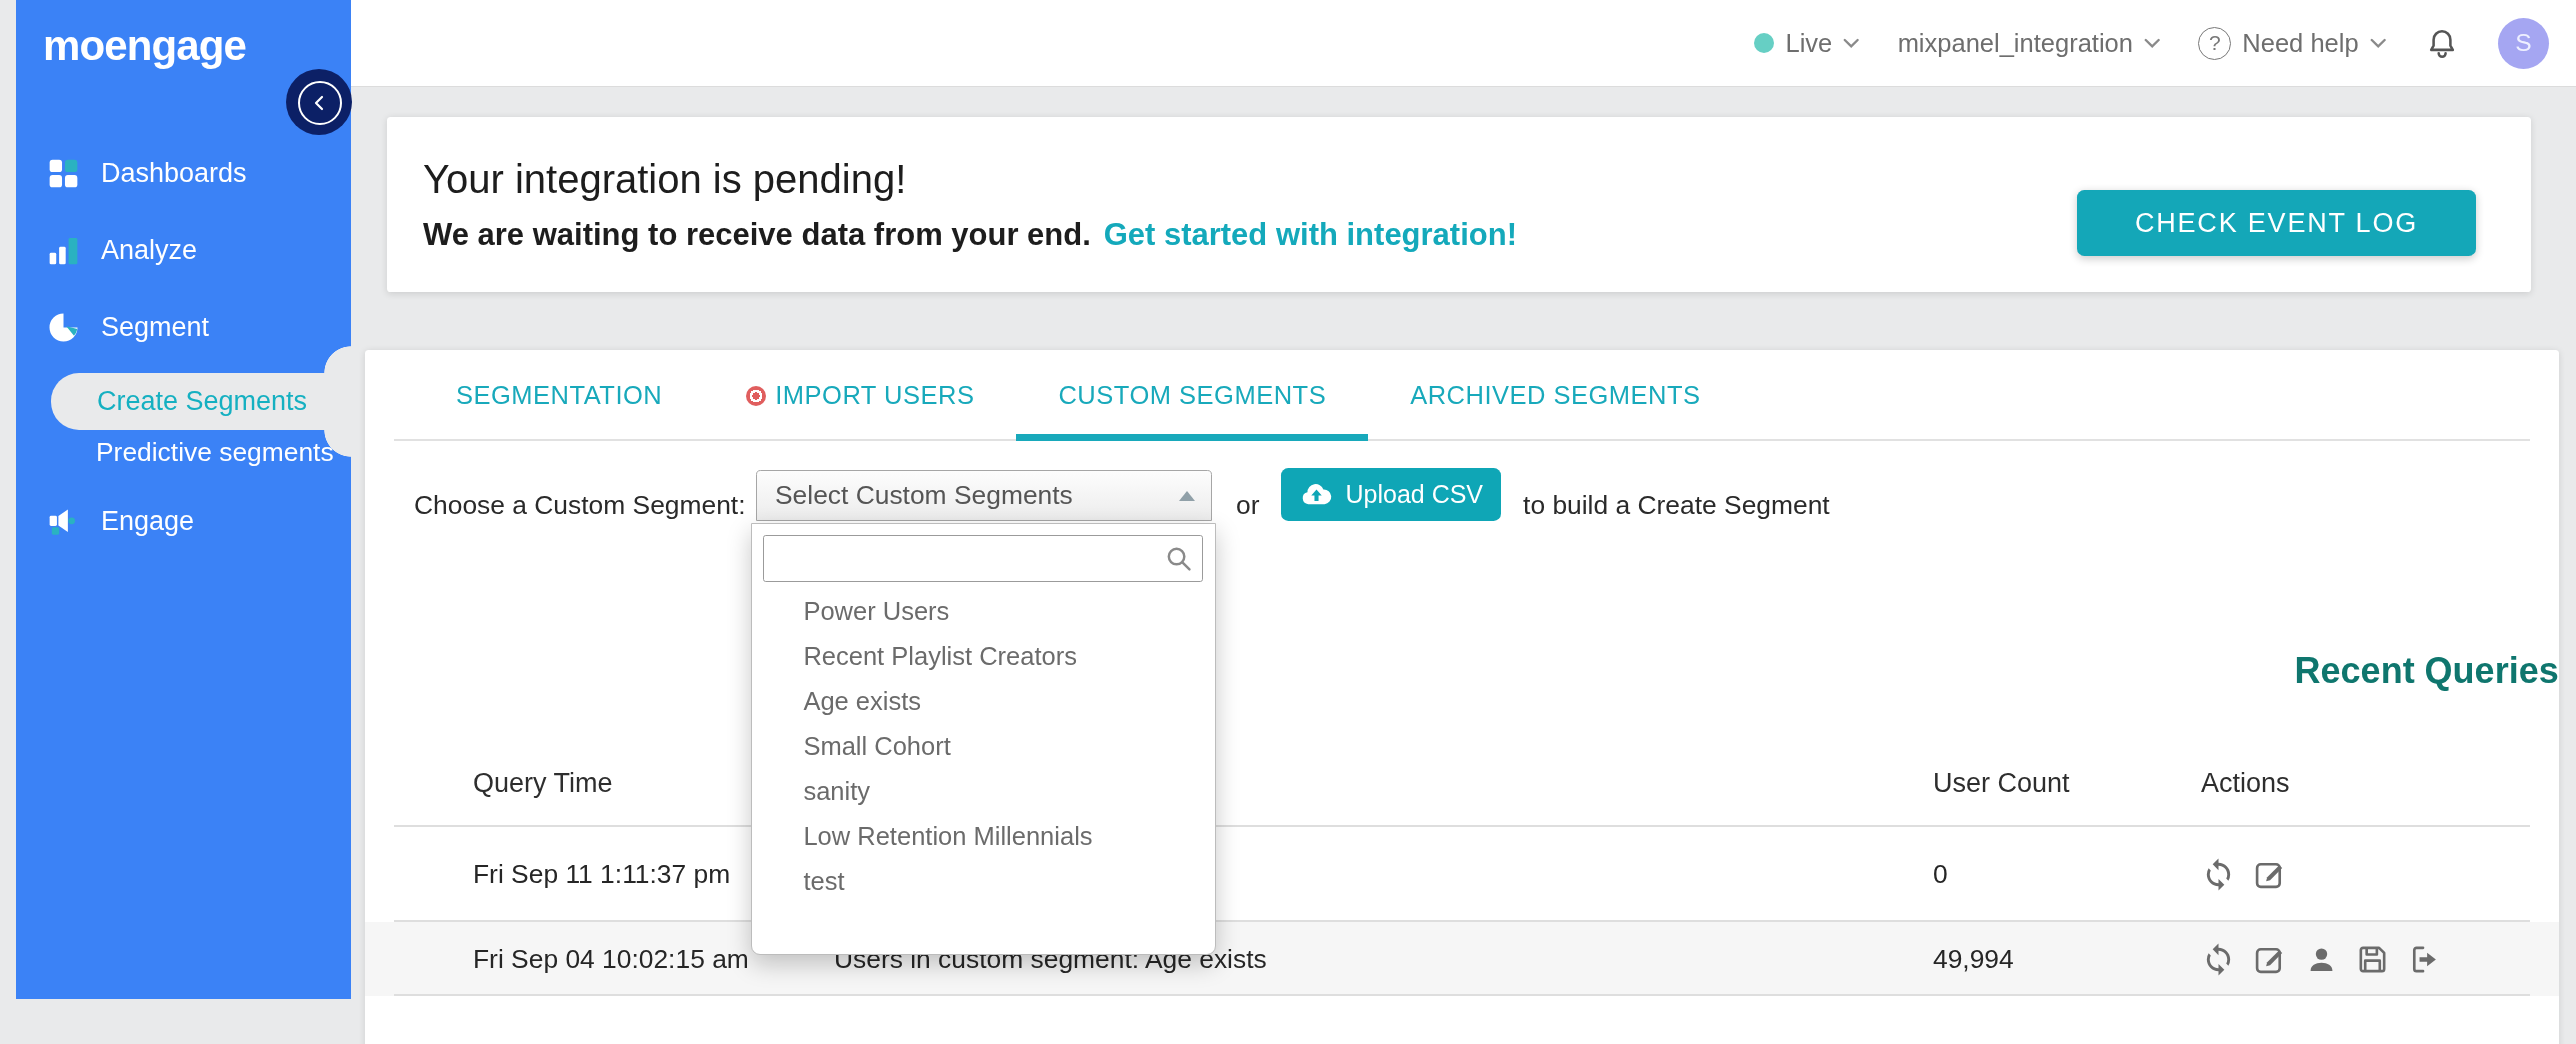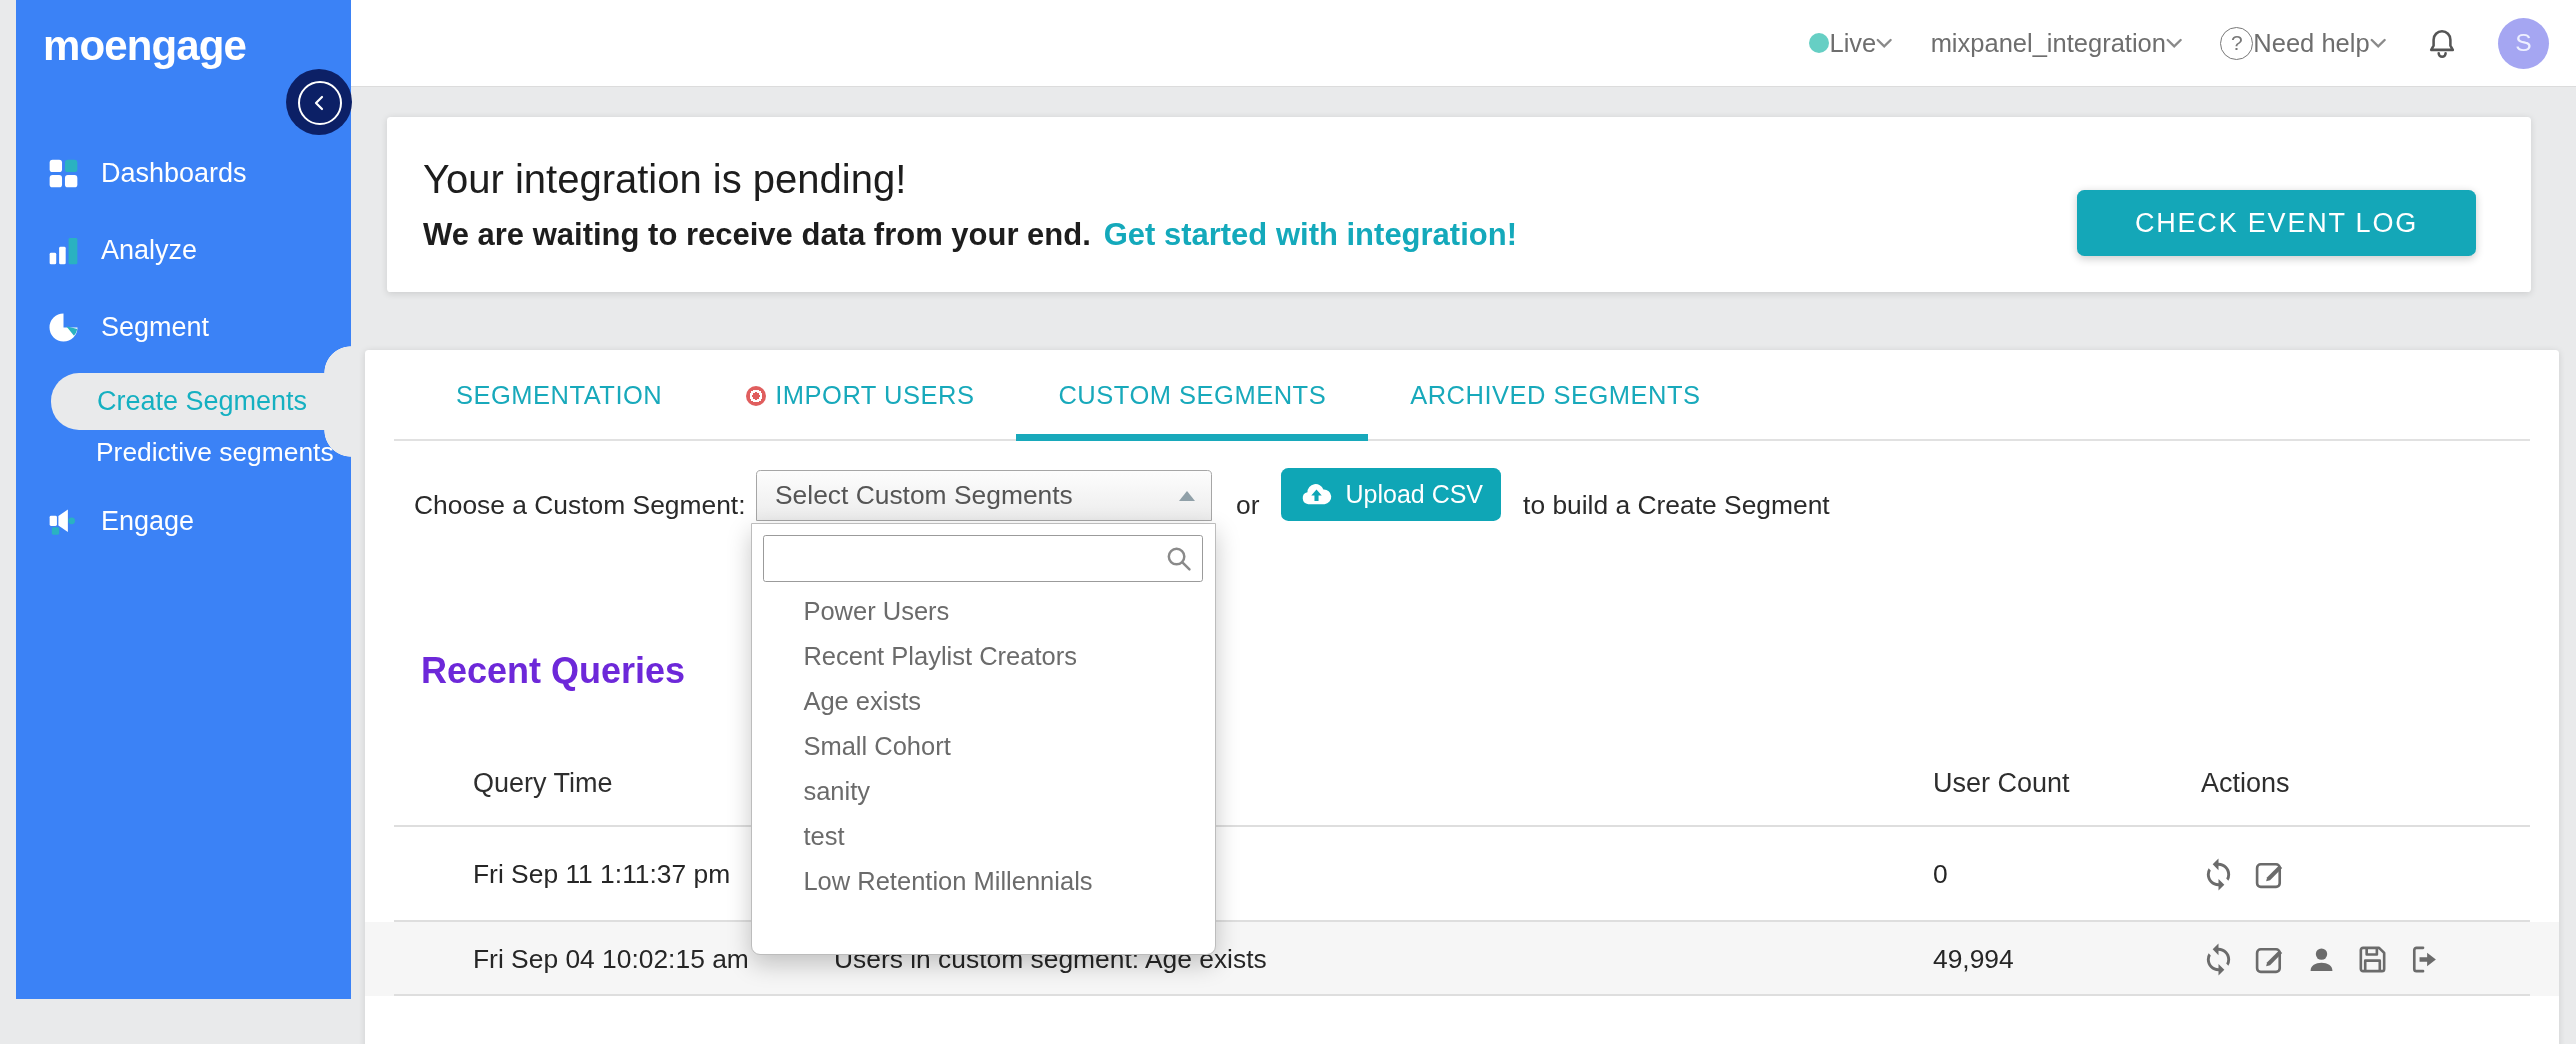--- a/index.html
+++ b/index.html
@@ -23,21 +23,21 @@
                         background:radial-gradient(circle at 100% 100%, #e9eaeb 26.4px, rgba(0,0,0,0) 27px); }
   .nav-active::after  { content:""; position:absolute; right:0; bottom:-27px; width:27px; height:27px;
                         background:radial-gradient(circle at 100% 0%, #e9eaeb 26.4px, rgba(0,0,0,0) 27px); }
   .nav-sub { height:44px; display:flex; align-items:center; padding-left:80px; color:#fff; font-size:26.4px; cursor:pointer; }
   .mt10 { margin-top:9px; }
 
   
   .topbar { position:absolute; left:335px; top:0; right:0; height:87px; background:#fff;
             border-bottom:1.8px solid #dcdcdc; display:flex; align-items:center; justify-content:flex-end;
             gap:38px; padding-right:27px; color:#6e6e6e; font-size:25.5px; }
-  .cluster { display:flex; align-items:center; cursor:pointer; }
+  .cluster { display:flex; align-items:center; gap:11px; cursor:pointer; }
   .live-dot { width:20px; height:20px; border-radius:50%; background:#66cfc4; }
   .chev { width:16.4px; height:11px; color:#8a8a8a; }
   .qmark { width:33px; height:33px; border:1.8px solid #787878; border-radius:50%; display:flex;
            align-items:center; justify-content:center; font-size:21px; color:#787878; }
   .bell { width:36px; height:36px; color:#555; cursor:pointer; }
   .avatar { width:51px; height:51px; border-radius:50%; background:#a5a6f2; color:#eef0ff;
             display:flex; align-items:center; justify-content:center; font-size:24.6px; cursor:pointer; }
 
   
   .main { position:absolute; left:335px; top:87px; right:0; bottom:0; background:#e9eaeb; }
@@ -78,21 +78,21 @@
                       font-size:24.6px; font-family:inherit; color:#444; background:transparent; }
   .search-glyph { position:absolute; right:7.3px; top:7.3px; width:31px; height:31px; color:#8a8a8a; }
   .option { height:45px; display:flex; align-items:center; padding-left:51px; color:#6b6b6b; font-size:25.5px; cursor:pointer; }
 
   .or { margin:0 22px 0 24px; }
   .upload-btn { display:flex; align-items:center; gap:11px; height:53px; padding:0 18px; background:#0fa6b6;
                 border:none; border-radius:7.3px; color:#fff; font-size:25px; cursor:pointer; font-family:inherit; }
   .upload-btn svg { width:35px; height:35px; }
   .suffix { margin-left:22px; }
 
-  .rq-title { margin:129px 0 0 56px; font-size:36px; font-weight:700; color:#6d28d9; }
+  .rq-title { margin:129px 0 0 56px; font-size:36px; font-weight:700; color:#0f766e;text-align:right; }
 
   .table { margin-top:47px; }
   .trow { display:grid; grid-template-columns:361px 1099px 268px 1fr; align-items:center;
           padding-left:108px; position:relative; }
   .trow::after { content:""; position:absolute; left:29px; right:29px; bottom:0; height:1.8px; background:#dedede; }
   .thead { height:88px; font-size:27px; color:#2e2e2e; }
   .r1 { height:95px; font-size:26.4px; color:#262626; }
   .r2 { height:74px; font-size:26.4px; color:#262626; background:#f6f6f6; }
   .actions { display:flex; gap:16.4px; color:#6b6b6b; }
   .actions .act { width:35px; height:35px; cursor:pointer; background:none; border:none; color:#6b6b6b; padding:0; }
@@ -223,22 +223,22 @@
             <svg class="search-glyph" viewBox="0 0 24 24">
               <circle cx="10.5" cy="10.5" r="6" fill="none" stroke="currentColor" stroke-width="1.9"></circle>
               <line x1="15" y1="15" x2="20.5" y2="20.5" stroke="currentColor" stroke-width="1.9" stroke-linecap="round"></line>
             </svg>
           </div>
           <div class="option">Power Users</div>
           <div class="option">Recent Playlist Creators</div>
           <div class="option">Age exists</div>
           <div class="option">Small Cohort</div>
           <div class="option">sanity</div>
+          <div class="option">Low Retention Millennials</div>
           <div class="option">test</div>
-          <div class="option">Low Retention Millennials</div>
         </div>
       </div>
       <span class="or">or</span>
       <button class="upload-btn">
         <svg viewBox="0 0 24 24">
           <path d="M6.4 18.6a4.1 4.1 0 0 1-.6-8.1A5.6 5.6 0 0 1 16.7 8.6a3.7 3.7 0 0 1 .8 10z" fill="#fff"></path>
           <path d="M12 8.6l3.6 4h-2.2v3.8h-2.8v-3.8H8.4z" fill="#0fa6b6"></path>
         </svg>
         <span>Upload CSV</span>
       </button>

